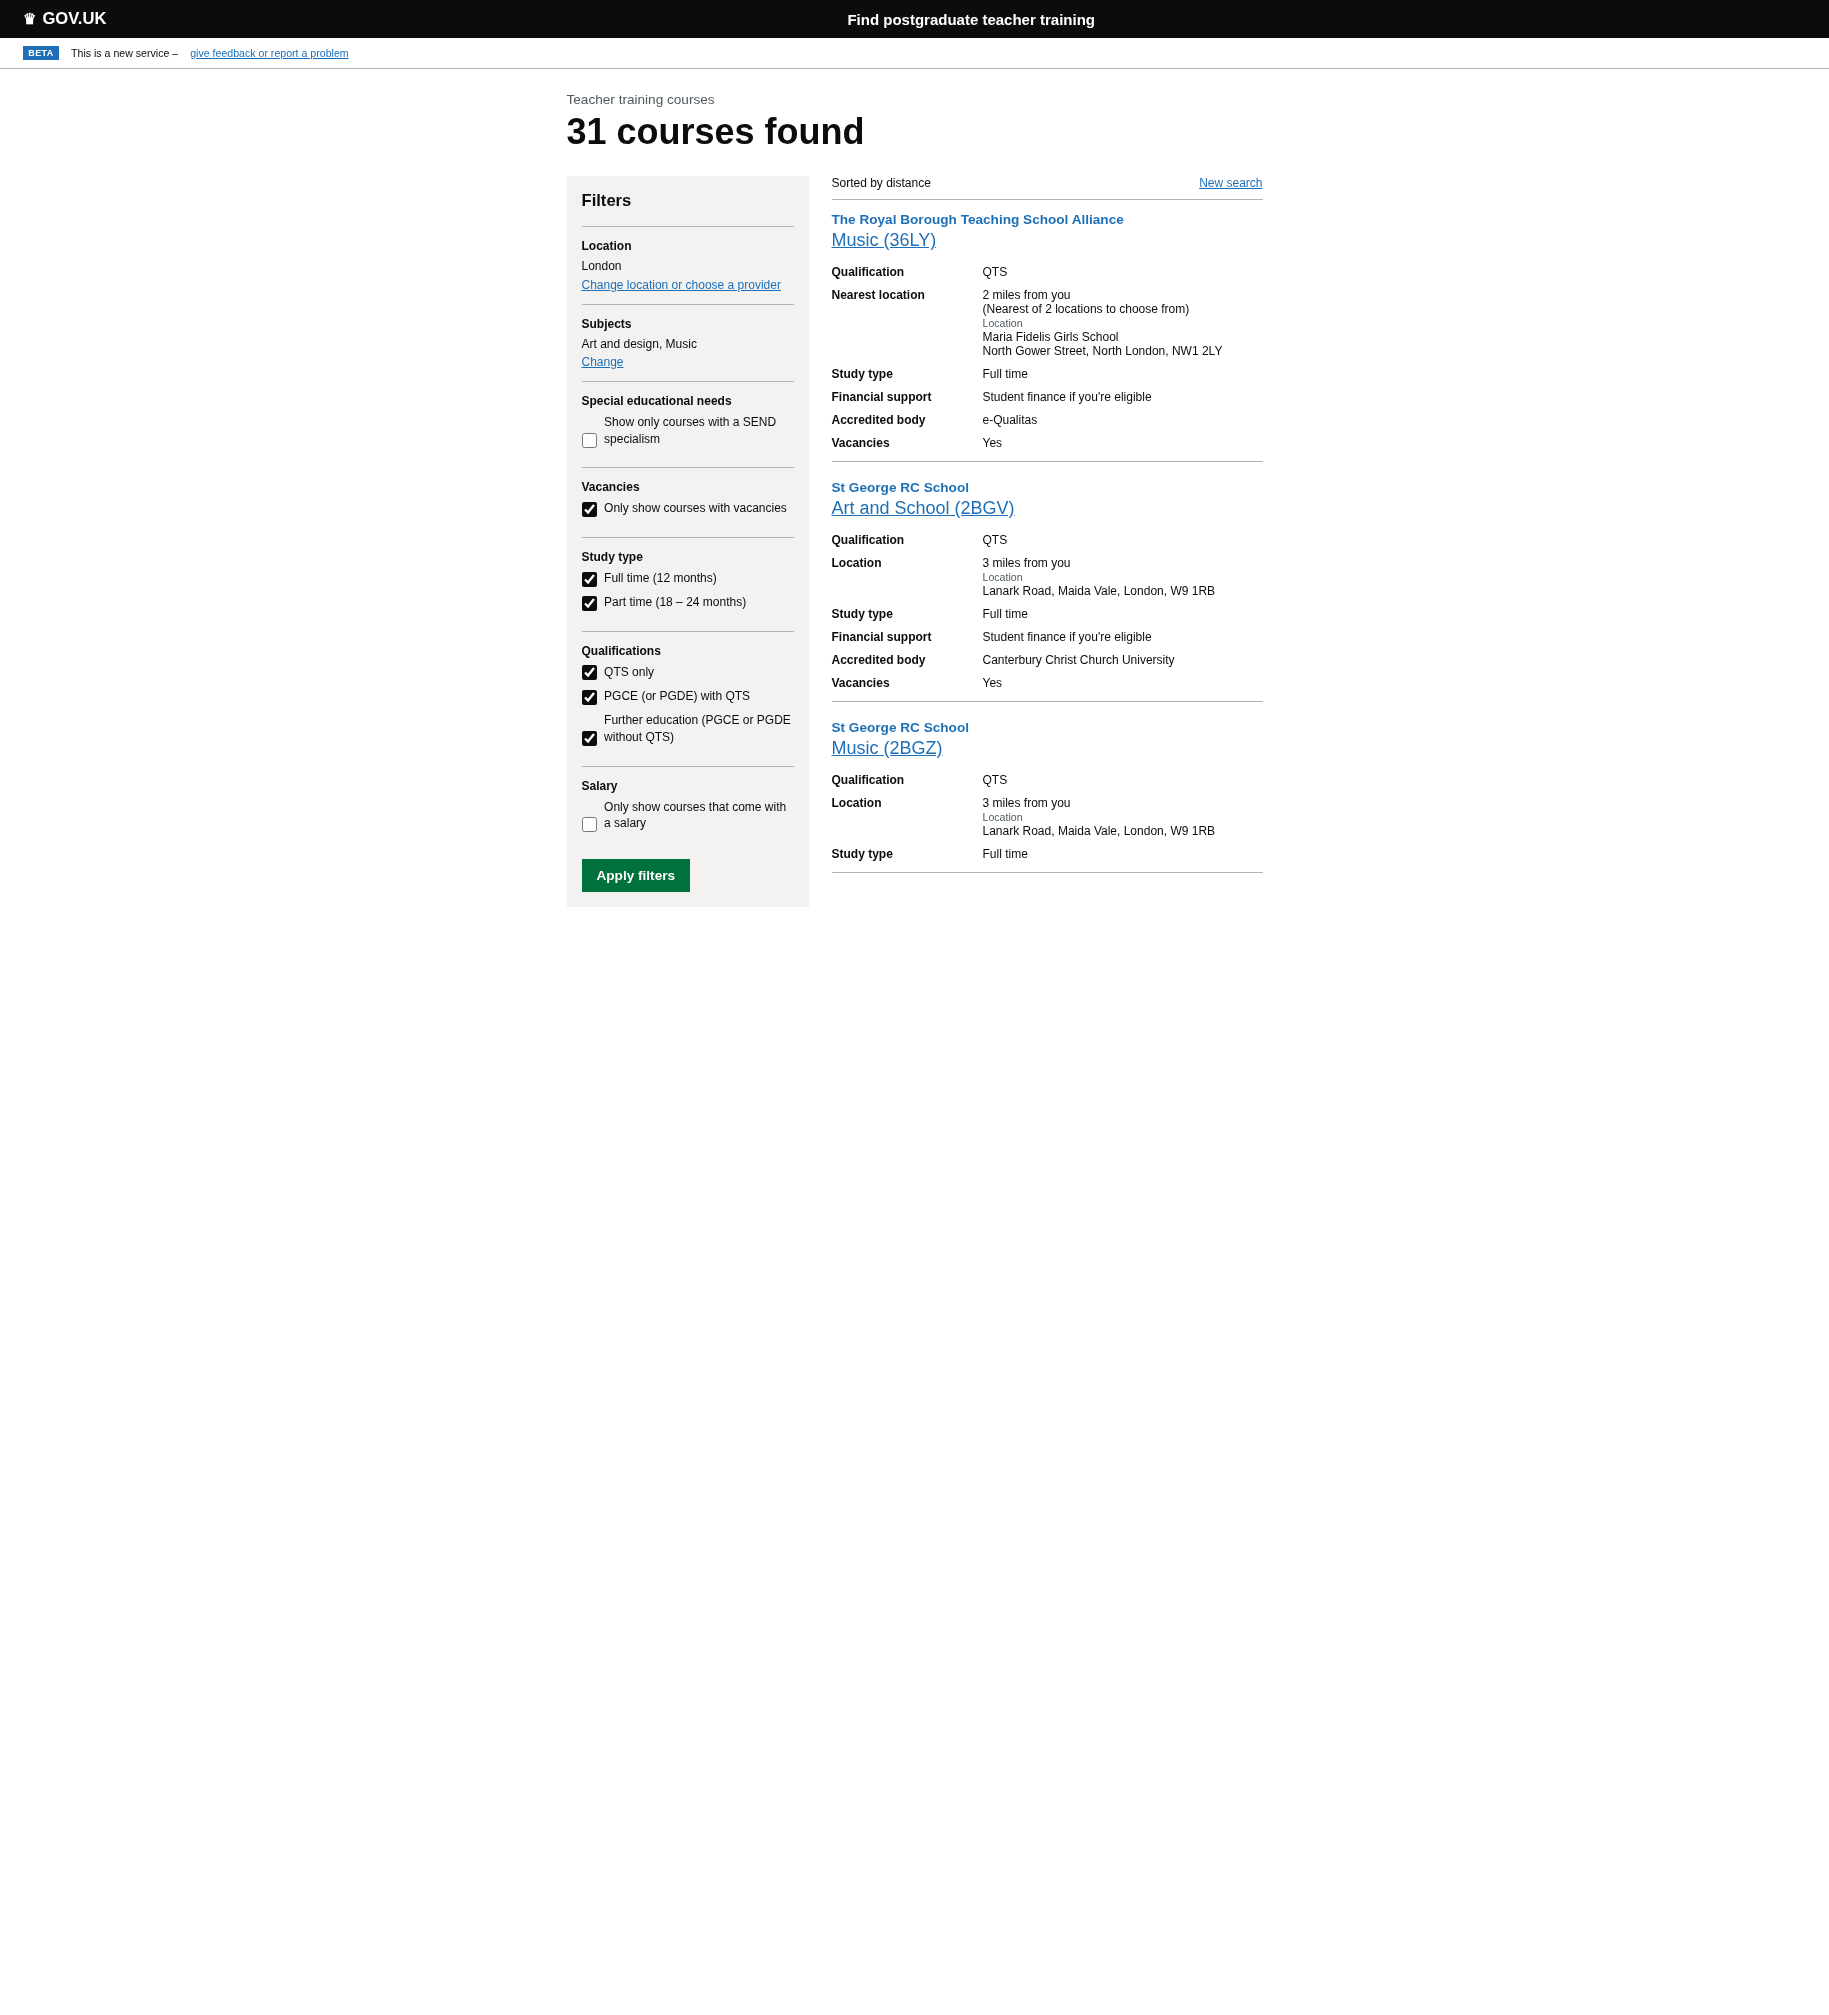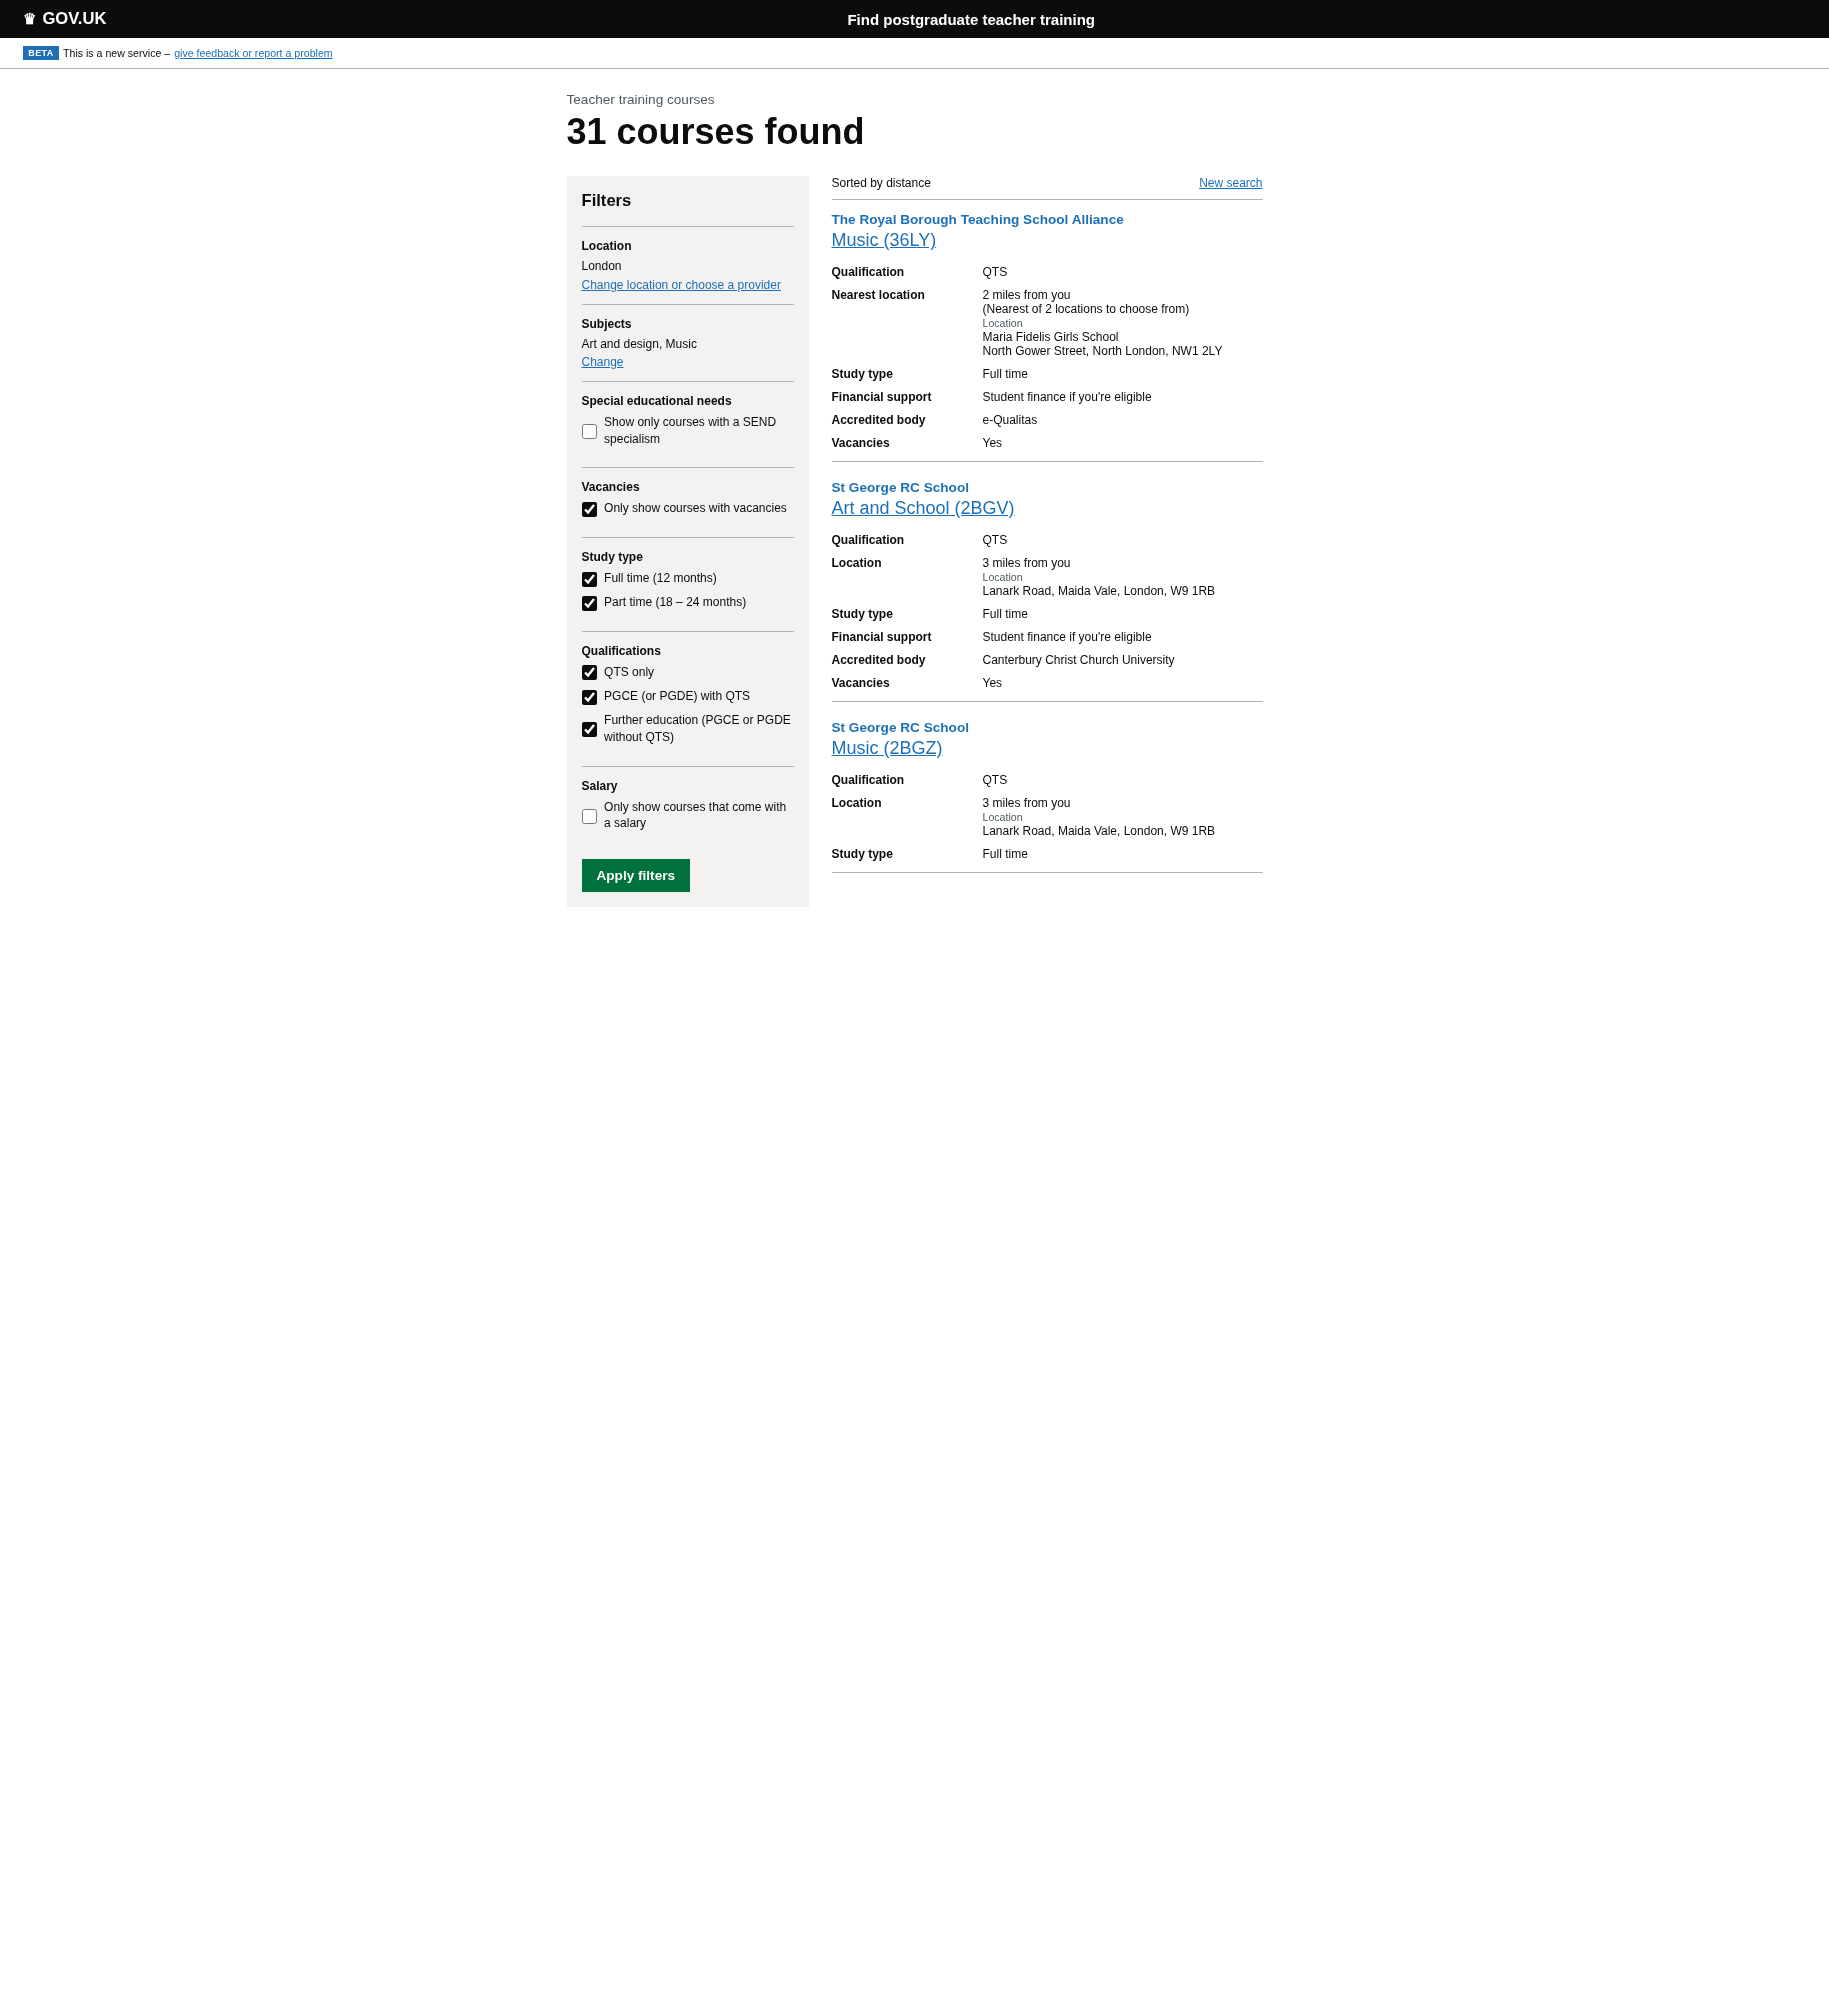--- a/index.html
+++ b/index.html
@@ -33,21 +33,21 @@
     }
 
     
     .beta-banner {
       background: #fff;
       border-bottom: 0.8px solid #b1b4b6;
       padding: 7.6px 23px;
       font-size: 10.6px;
       display: flex;
       align-items: center;
-      gap: 4px;
+      gap: 12px;
     }
     .beta-tag {
       background: #1d70b8;
       color: #fff;
       font-size: 9px;
       font-weight: bold;
       padding: 2.3px 5.3px;
       letter-spacing: 0.4px;
     }
     .beta-banner a {
@@ -108,21 +108,21 @@
       color: #0b0c0c;
     }
     .filter-link {
       color: #1d70b8;
       text-decoration: underline;
       font-size: 12px;
       cursor: pointer;
     }
     .checkbox-row {
       display: flex;
-      align-items: center;
+      align-items: flex-end;
       gap: 7.6px;
       margin-bottom: 7.6px;
     }
     .checkbox-row input[type="checkbox"] {
       width: 15px;
       height: 15px;
       margin-top: 1.5px;
       flex-shrink: 0;
       accent-color: #0b0c0c;
       cursor: pointer;

